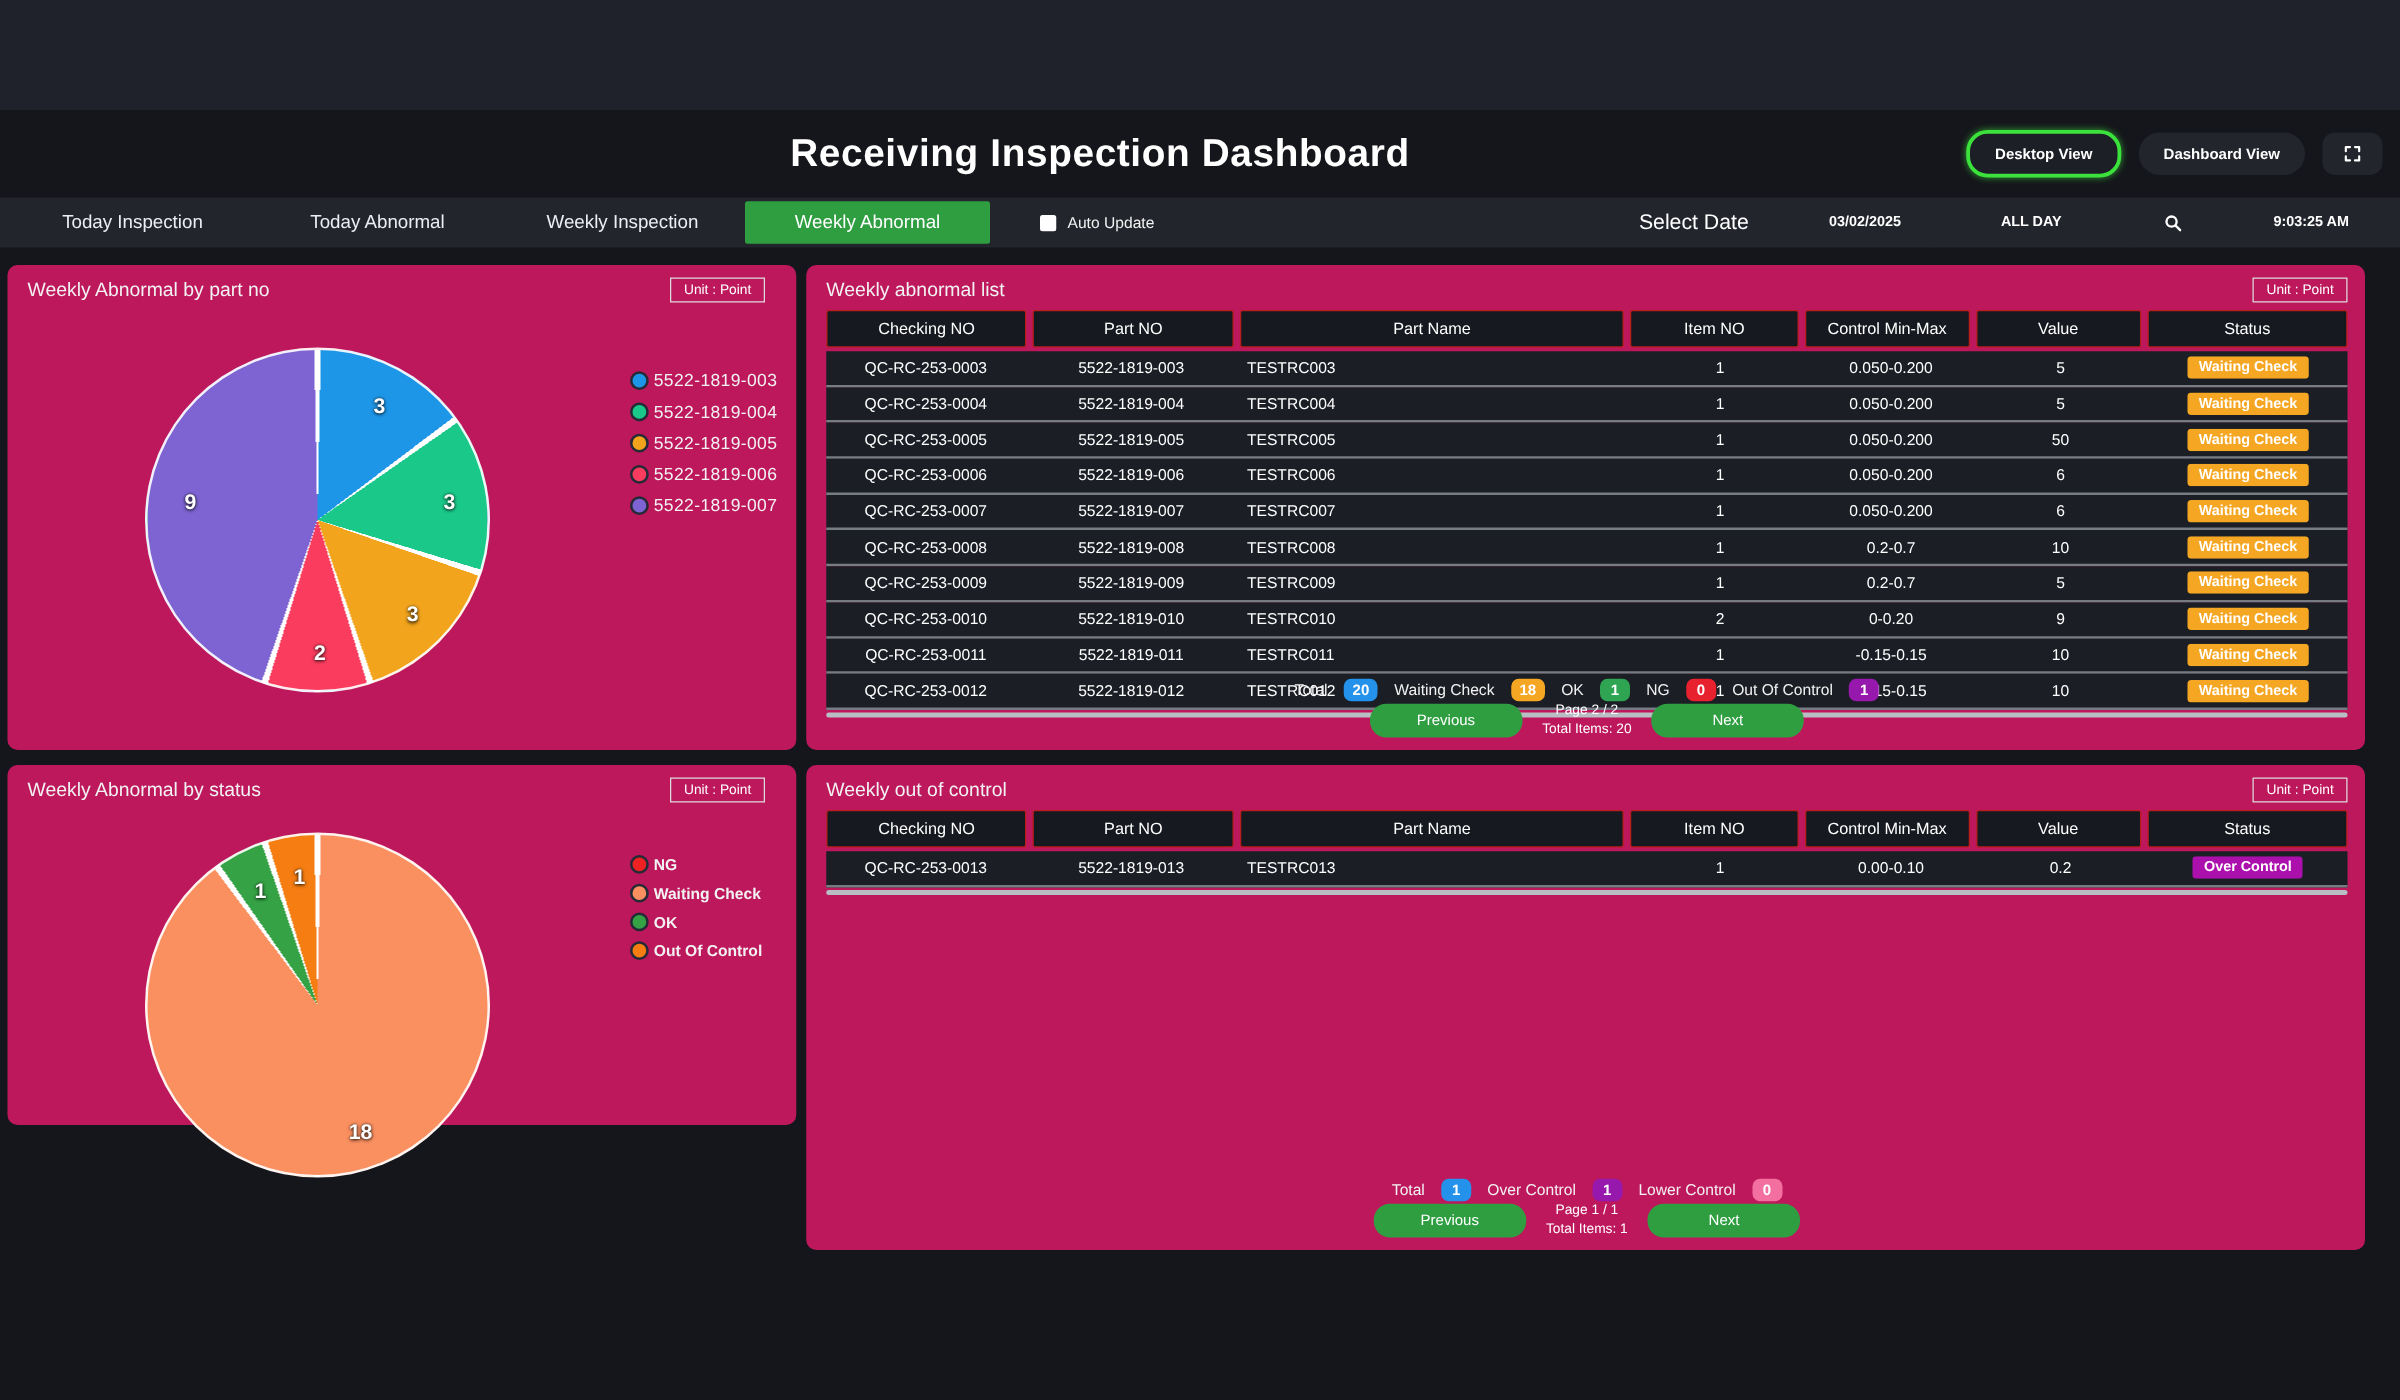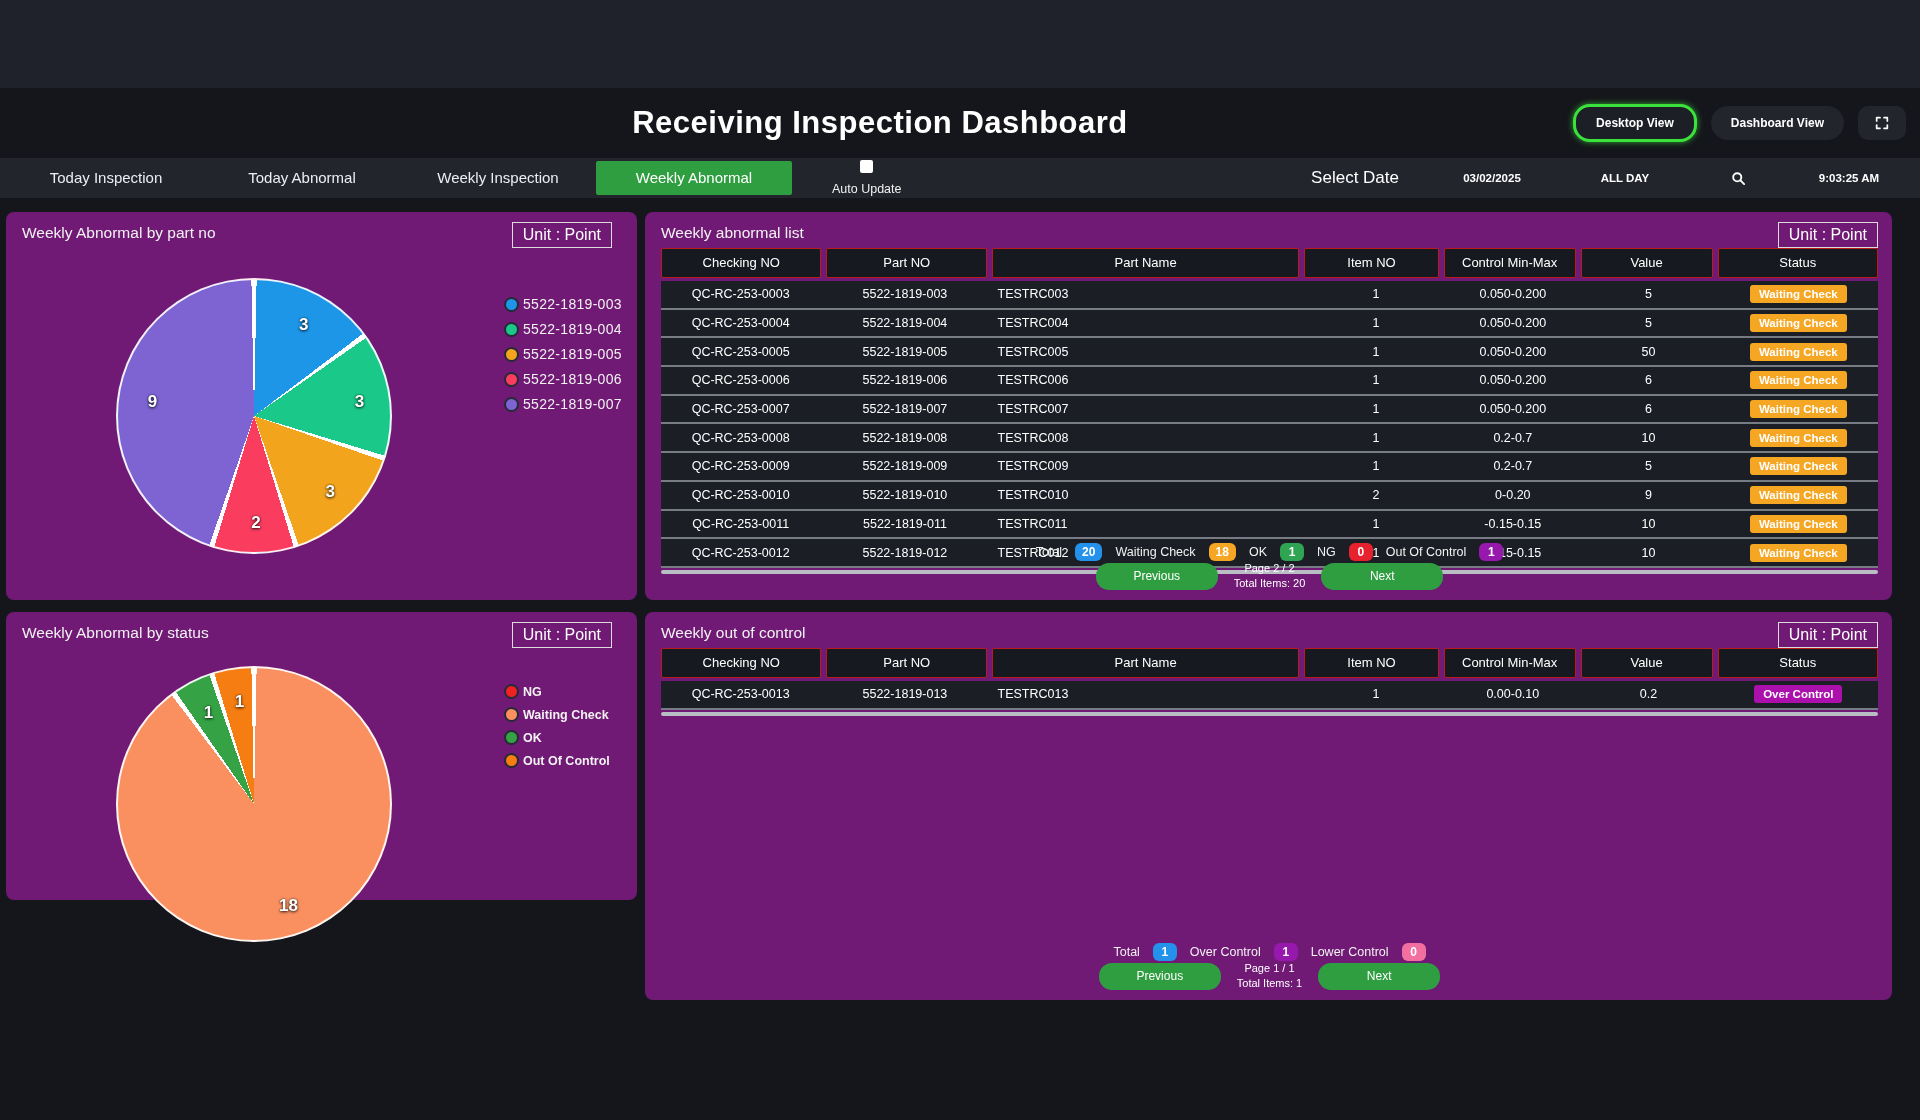--- a/index.html
+++ b/index.html
@@ -18,38 +18,38 @@
   .hbtn.desktop { background:#1d1f27; border:3px solid #3ce23c; box-shadow:0 0 6px rgba(60,226,60,.7); height:38px; }
   .hbtn.icon-btn { width:48px; padding:0; display:flex; align-items:center; justify-content:center; border-radius:10px; }
 
   
   .tab-bar { position:absolute; top:158px; left:0; width:1920px; height:40px; background:#23252d;
     display:flex; align-items:center; }
   .tabs { display:flex; margin-left:8px; }
   .tab { width:196px; height:34px; line-height:34px; text-align:center; font-size:15px;
     color:#eceef2; cursor:pointer; border-radius:2px; }
   .tab.active { background:#2f9e41; color:#fff; }
-  .auto-update { display:flex; align-items:center; gap:9px; margin-left:40px; cursor:pointer;flex-direction:column; }
+  .auto-update { display:flex; align-items:center; gap:9px; margin-left:40px; cursor:pointer; }
   .checkbox { width:13px; height:13px; background:#fff; border-radius:2px; display:inline-block; }
   .auto-update-label { font-size:12.5px; color:#f2f2f2; }
   .date-controls { margin-left:auto; margin-right:12px; display:flex; align-items:center; gap:13px; }
   .select-date-label { font-size:17px; color:#fff; margin-right:21px; }
   .dbtn { height:30px; background:#23252d; border:none; border-radius:8px; color:#fff;
     font-family:inherit; font-size:11.5px; font-weight:bold; padding:0 12px; cursor:pointer; }
   .dbtn.date { width:118px; } .dbtn.allday { width:122px; } .dbtn.search { width:78px; display:flex; align-items:center; justify-content:center; } .dbtn.time { width:118px; }
 
   
-  .panel { position:absolute; background:#701a75; border-radius:8px; }
+  .panel { position:absolute; background:#be185d; border-radius:8px; }
   .panel-part-no { left:6px; top:212px; width:631px; height:388px; }
   .panel-abnormal { left:645px; top:212px; width:1247px; height:388px; }
   .panel-status { left:6px; top:612px; width:631px; height:288px; }
   .panel-ooc { left:645px; top:612px; width:1247px; height:388px;padding-left:16px; }
   .panel-title { position:absolute; left:16px; top:12px; font-size:15.5px; color:#f2f2f2; }
   .unit-badge { position:absolute; top:10px; border:1.5px solid #dcdcdc; padding:3px 10px;
-    font-size:16px; color:#fff; }
+    font-size:11px; color:#fff; }
   .u-left { right:25px; } .u-right { right:14px; }
 
   
   .pie { position:absolute; width:276px; height:276px; border-radius:50%;
     border:2px solid rgba(255,255,255,.9); }
   .pie-1 { left:110px; top:66px; }
   .pie-2 { left:110px; top:54px; }
   .pie-label { position:absolute; transform:translate(-50%,-50%); font-size:17px; font-weight:bold;
     color:#fff; text-shadow:0 1px 3px rgba(0,0,0,.8), 0 0 2px rgba(0,0,0,.6); }
   .legend { position:absolute; left:498px; display:flex; flex-direction:column; }

